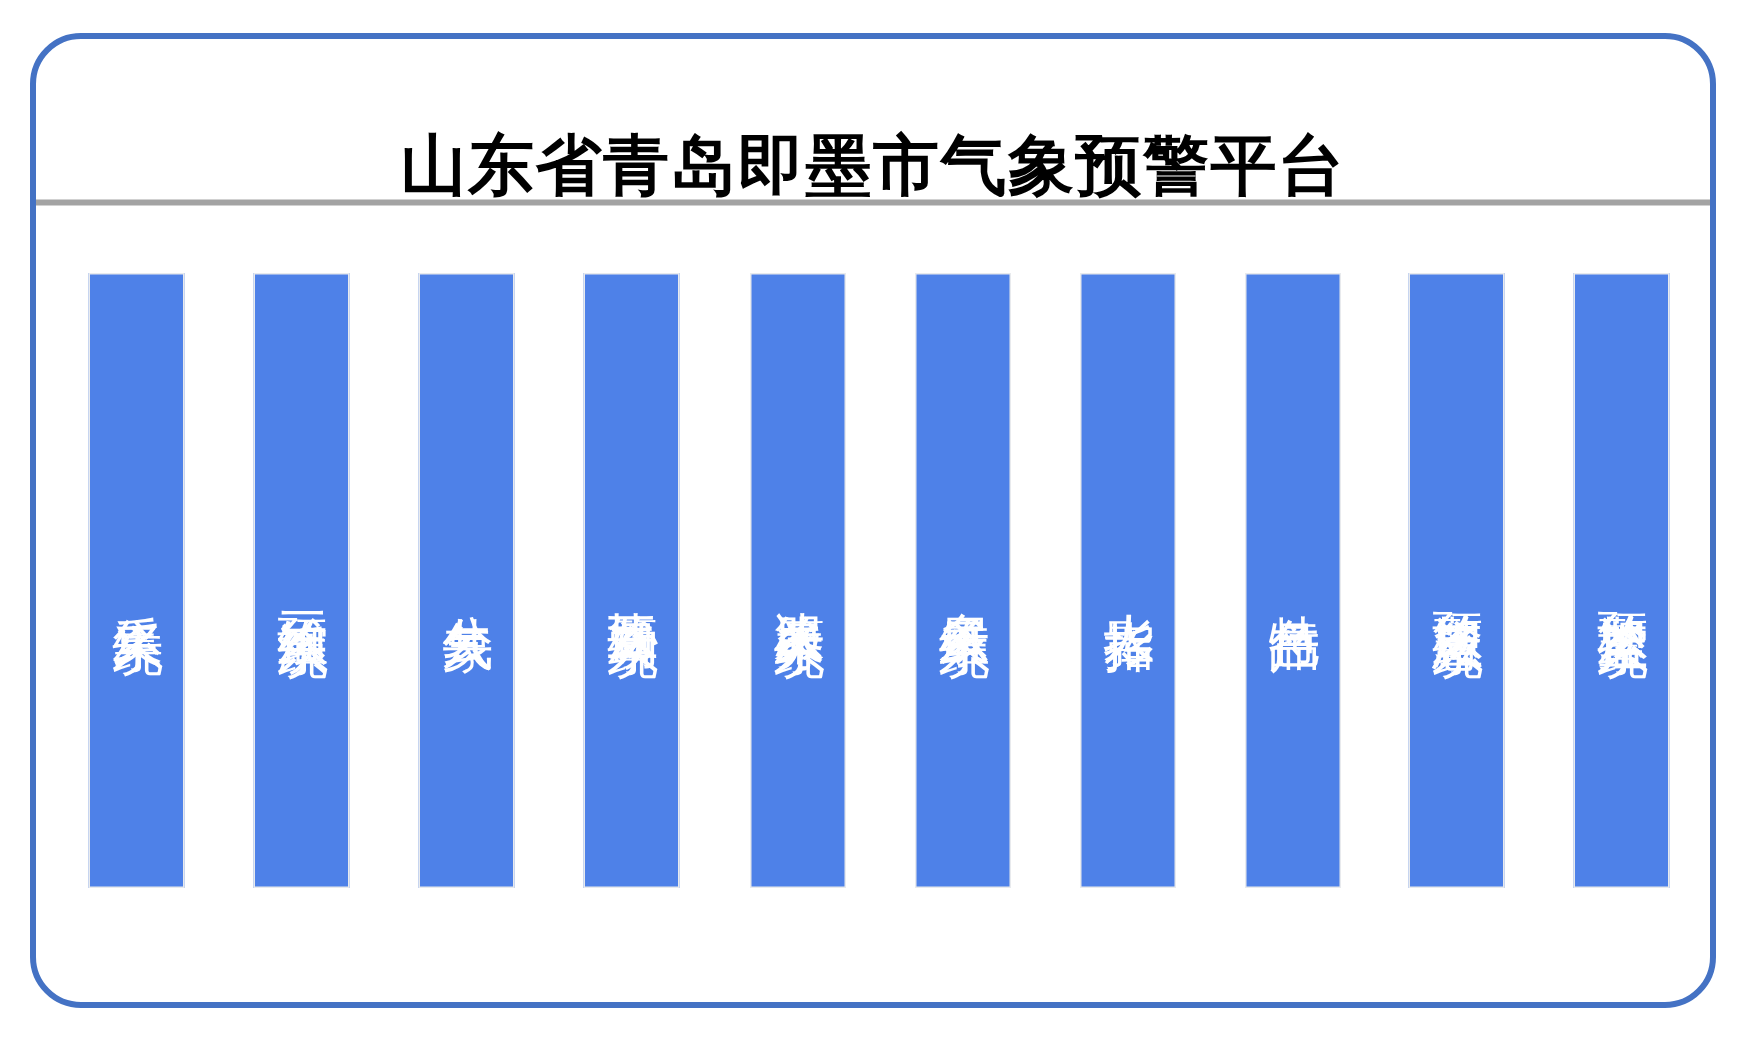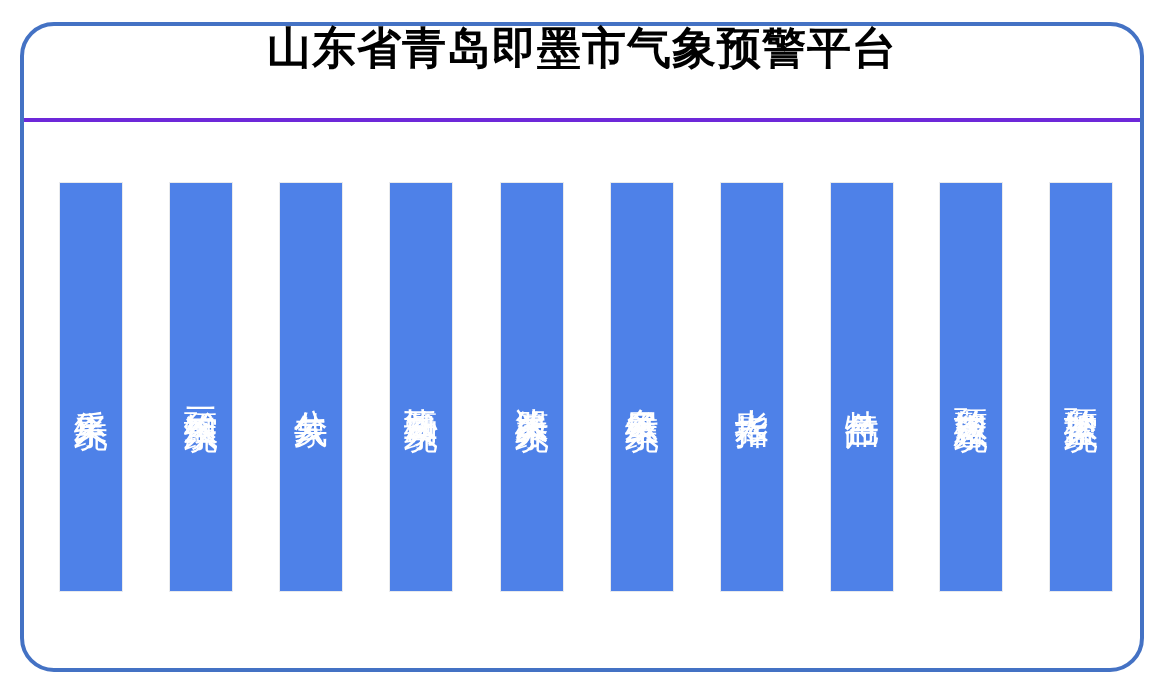--- a/index.html
+++ b/index.html
@@ -33,26 +33,26 @@
     border-radius: 34px;
     background: #ffffff;
   }
 
   
   .title-band {
     position: absolute;
     left: 0;
     top: 0;
     right: 0;
-    height: 96px;
+    height: 111px;
     display: flex;
-    align-items: flex-start;
+    align-items: flex-end;
     justify-content: center;
     box-sizing: border-box;
-    border-bottom: 4px solid #6d28d9;
+    border-bottom: 4px solid #a3a3a3;
   }
 
   .title-text {
     font-size: 44px;
     font-weight: bold;
     color: #000000;
     letter-spacing: 1px;
     line-height: 1;
     white-space: nowrap;
     font-family: "DejaVu Sans", "Liberation Sans", sans-serif;

